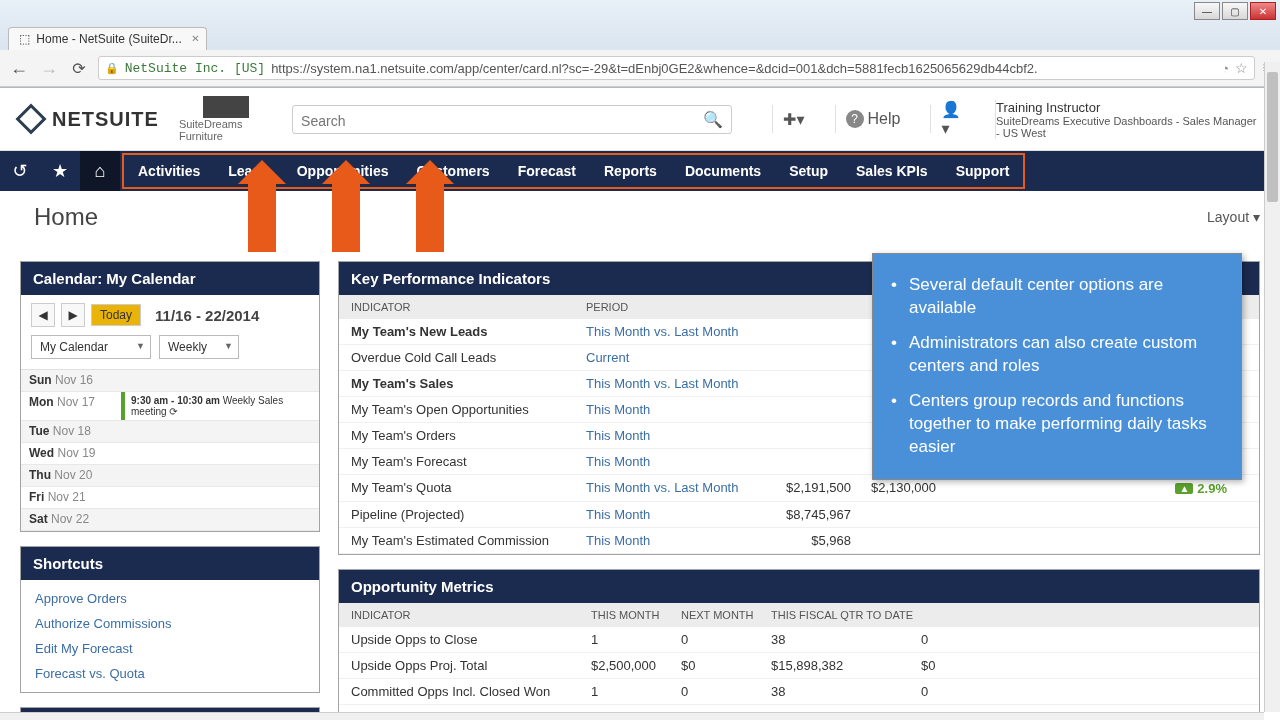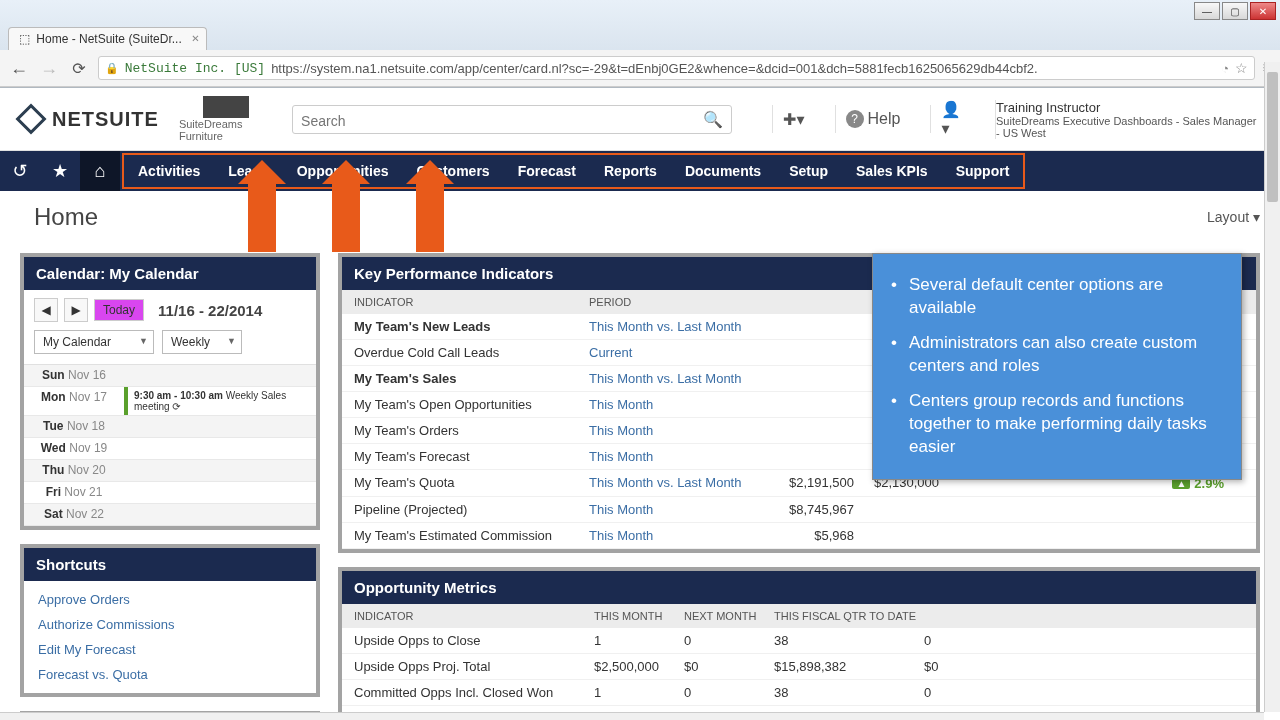--- a/index.html
+++ b/index.html
@@ -37,32 +37,32 @@
 .nav-icon-btn { width: 40px; height: 40px; display: flex; align-items: center; justify-content: center; color: #fff; font-size: 18px; cursor: pointer; }
 .nav-icon-btn.dark { background: #0e1628; }
 .nav-items { display: flex; border: 2px solid #e85a1a; height: 36px; align-items: center; margin: 2px; }
 .nav-item { color: #fff; font-weight: bold; padding: 0 14px; font-size: 14px; cursor: pointer; }
 .page { padding: 14px 20px 0 20px; display: flex; gap: 18px; }
 .page-title-row { padding: 12px 20px 8px 34px; display: flex; align-items: center; }
 .page-title { font-size: 24px; color: #444; font-weight: normal; }
 .layout-btn { margin-left: auto; font-size: 14px; color: #555; cursor: pointer; }
 .col-left { width: 300px; flex-shrink: 0; }
 .col-right { flex: 1; min-width: 0; position: relative; }
-.portlet { border: 4px solid #a3a3a3; margin-bottom: 14px; background: #fff; }
+.portlet { border: 1px solid #a3a3a3; margin-bottom: 14px; background: #fff; margin-top: 8px; }
 .portlet-header { background: #1b2a4f; color: #fff; font-weight: bold; padding: 8px 12px; font-size: 15px; }
 .cal-controls { display: flex; align-items: center; gap: 6px; padding: 8px 10px; }
 .cal-nav-btn { border: 1px solid #ccc; background: #f8f8f8; width: 24px; height: 24px; display: flex; align-items: center; justify-content: center; cursor: pointer; font-size: 12px; }
-.today-btn { border: 1px solid #ccc; background: #d946ef; padding: 3px 8px; font-size: 12px; cursor: pointer; }
+.today-btn { border: 1px solid #ccc; background: #eab308; padding: 3px 8px; font-size: 12px; cursor: pointer; }
 .cal-range { font-size: 15px; color: #444; margin-left: 8px; font-weight: bold; text-align: right; }
 .cal-selects { display: flex; gap: 8px; padding: 0 10px 10px 10px; }
 .select { border: 1px solid #bbb; background: #fff; padding: 4px 20px 4px 8px; font-size: 12px; position: relative; cursor: pointer; }
 .select::after { content: '▼'; position: absolute; right: 5px; top: 5px; font-size: 9px; color: #666; }
 .cal-days { border-top: 1px solid #e0e0e0; }
 .cal-day { display: flex; border-bottom: 1px solid #e8e8e8; font-size: 12px; min-height: 22px; }
-.cal-day-label { width: 100px; text-align: center; padding: 3px 8px; }
+.cal-day-label { width: 100px; text-align: left; padding: 3px 8px; }
 .cal-day-label .dow { font-weight: bold; }
 .cal-day-label .dt { color: #888; }
 .cal-day-event { flex: 1; padding: 3px 6px; border-left: 4px solid #5aa02c; font-size: 10px; }
 .cal-day.alt { background: #f4f4f4; }
 .shortcut-list { padding: 6px 0; }
 .shortcut-item { padding: 5px 14px; color: #3b6ea5; font-size: 13px; cursor: pointer; }
 .kpi-table-hdr { background: #ececec; display: flex; font-size: 11px; color: #555; padding: 6px 12px; text-transform: uppercase; }
 .kcol1 { flex: 0 0 235px; }
 .kcol2 { flex: 0 0 180px; }
 .kcol3 { flex: 0 0 85px; text-align: right; }

